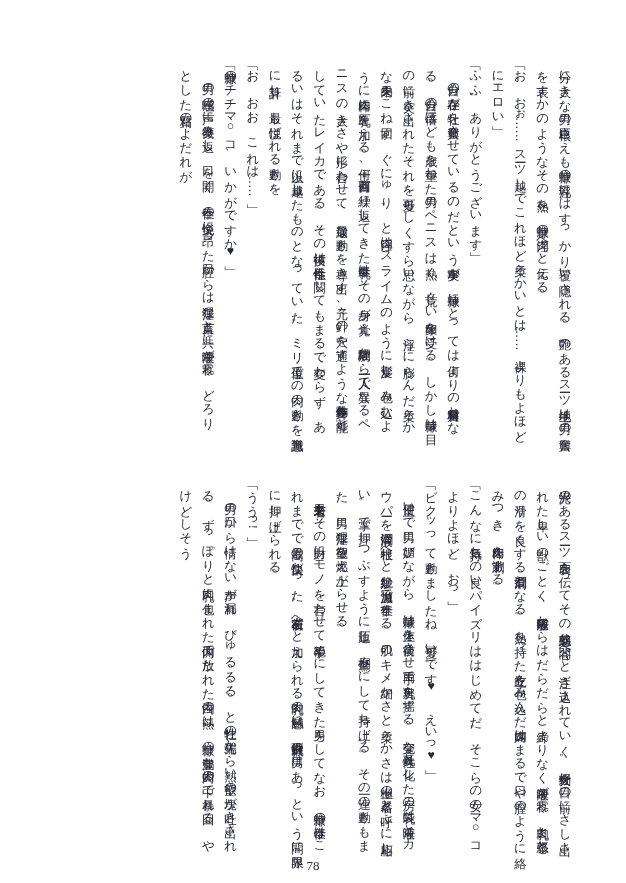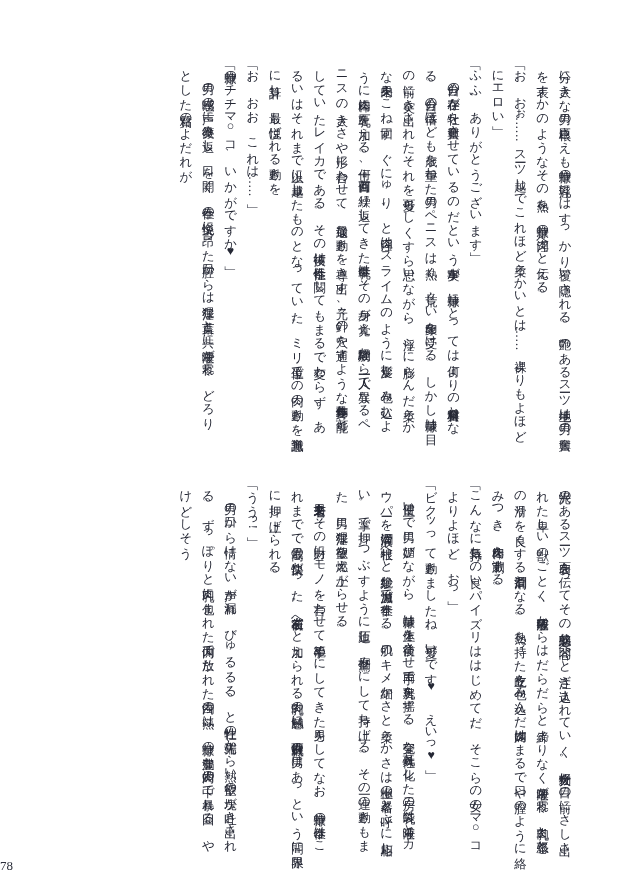--- a/index.html
+++ b/index.html
@@ -35,21 +35,21 @@
   }
   .vblock-bottom {
     top: 482px;
     height: 372px;
   }
   .page-number {
     position: absolute;
     top: 858px;
     left: 0;
     width: 100%;
-    text-align: left;
+    text-align: center;
     font-size: 13px;
     color: #2b2e3a;
   }
 </style>
 </head>
 <body>
 
 <div class="page">
 
   <div class="vblock vblock-top">

